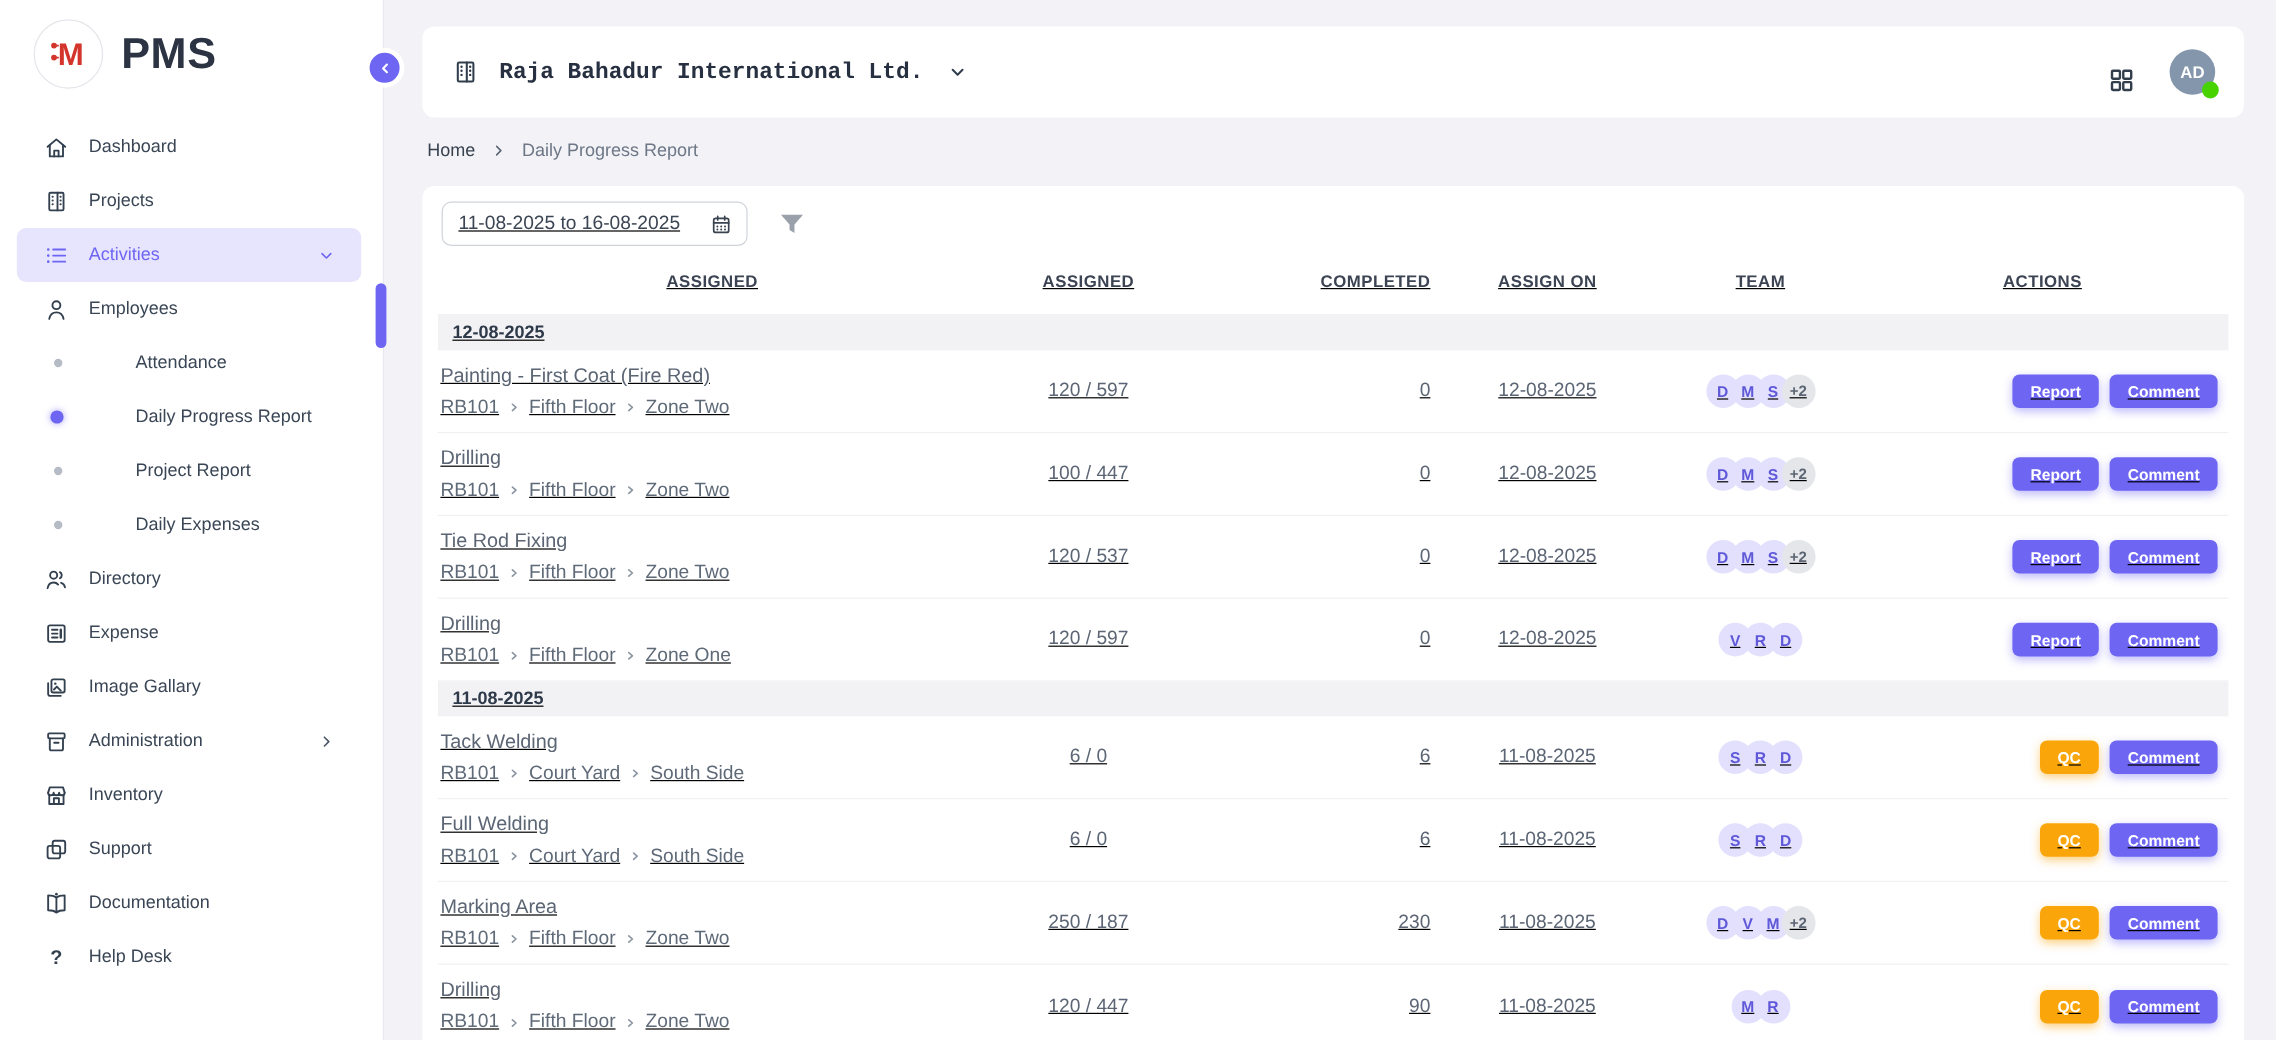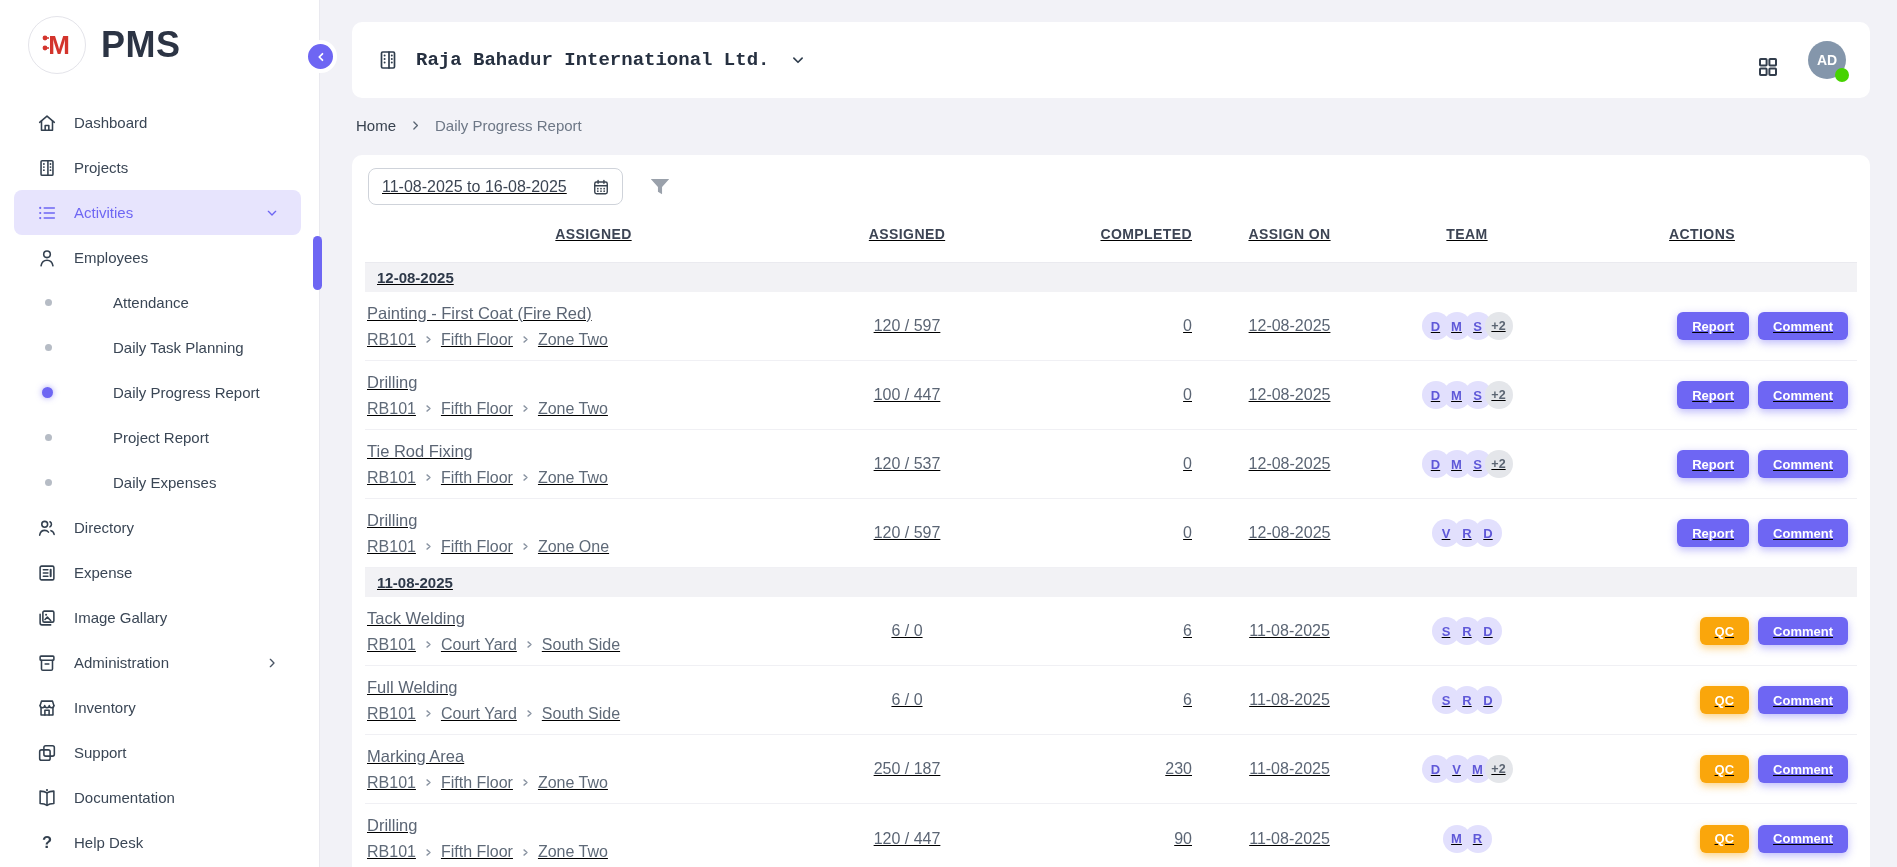--- a/index.html
+++ b/index.html
@@ -144,24 +144,20 @@
             <svg viewBox="0 0 24 24" fill="none" stroke="currentColor" stroke-width="1.7" stroke-linecap="round" stroke-linejoin="round">
               <circle cx="12" cy="8" r="3.6"></circle>
               <path d="M5.5 20.5c.7-3.8 3.3-6 6.5-6s5.8 2.2 6.5 6"></path>
             </svg>
           </span>
           <span class="lbl">Employees</span>
         </div>
         <div class="mi sub">
           <span class="dot"></span>
           <span class="lbl">Attendance</span>
-        </div>
-        <div class="mi sub">
-          <span class="dot"></span>
-          <span class="lbl">Daily Task Planning</span>
         </div>
         <div class="mi sub sub-active">
           <span class="dot"></span>
           <span class="lbl">Daily Progress Report</span>
         </div>
         <div class="mi sub">
           <span class="dot"></span>
           <span class="lbl">Project Report</span>
         </div>
         <div class="mi sub">

